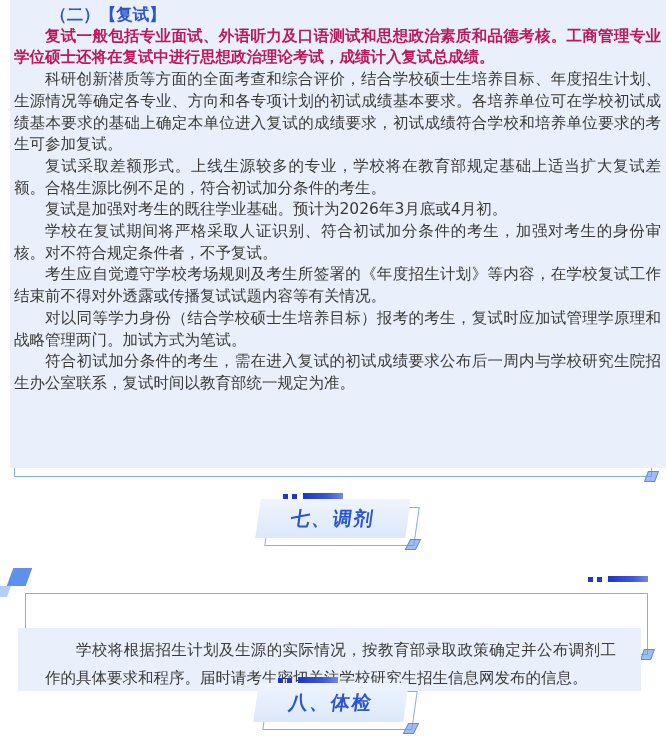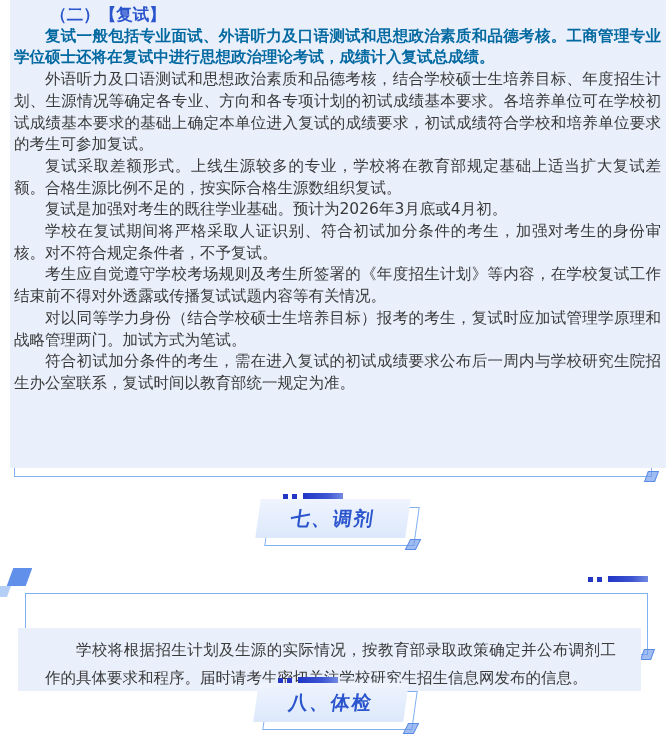--- a/index.html
+++ b/index.html
@@ -41,21 +41,21 @@
     text-align: justify;
   }
   .p1-content p { text-indent: 2em; }
   p.doc-heading {
     color: #2b55cd;
     font-weight: bold;
     font-size: 16.5px;
     text-indent: 2.2em;
   }
   p.emphasis {
-    color: #0369a1;
+    color: #be185d;
     font-weight: bold;
   }
 
   
   .badge-wrap { position: absolute; width: 150px; height: 39px; }
   .badge-outline {
     position: absolute;
     left: 9px; top: 8px;
     width: 150px; height: 39px;
     border: 1px solid #7fb0f2;
@@ -129,22 +129,22 @@
 </head>
 <body>
 
 <div class="panel-outline p1-outline">
   <span class="corner-square"></span>
 </div>
 <div class="panel-fill p1-fill">
   <div class="p1-content">
     <p class="doc-heading">（二）【复试】</p>
     <p class="emphasis">复试一般包括专业面试、外语听力及口语测试和思想政治素质和品德考核。工商管理专业学位硕士还将在复试中进行思想政治理论考试，成绩计入复试总成绩。</p>
-    <p>外语听力及口语测试和思想政治素质和品德考核，结合学校硕士生培养目标、年度招生计划、生源情况等确定各专业、方向和各专项计划的初试成绩基本要求。各培养单位可在学校初试成绩基本要求的基础上确定本单位进入复试的成绩要求，初试成绩符合学校和培养单位要求的考生可参加复试。</p>
-    <p>复试采取差额形式。上线生源较多的专业，学校将在教育部规定基础上适当扩大复试差额。合格生源比例不足的，按实际合格生源数组织复试。</p>
+    <p>科研创新潜质等方面的全面考查和综合评价，结合学校硕士生培养目标、年度招生计划、生源情况等确定各专业、方向和各专项计划的初试成绩基本要求。各培养单位可在学校初试成绩基本要求的基础上确定本单位进入复试的成绩要求，初试成绩符合学校和培养单位要求的考生可参加复试。</p>
+    <p>复试采取差额形式。上线生源较多的专业，学校将在教育部规定基础上适当扩大复试差额。合格生源比例不足的，符合初试加分条件的考生。</p>
     <p>复试是加强对考生的既往学业基础。预计为2026年3月底或4月初。</p>
     <p>学校在复试期间将严格采取人证识别、符合初试加分条件的考生，加强对考生的身份审核。对不符合规定条件者，不予复试。</p>
     <p>考生应自觉遵守学校考场规则及考生所签署的《年度招生计划》等内容，在学校复试工作结束前不得对外透露或传播复试试题内容等有关情况。</p>
     <p>对以同等学力身份（结合学校硕士生培养目标）报考的考生，复试时应加试管理学原理和战略管理两门。加试方式为笔试。</p>
     <p>符合初试加分条件的考生，需在进入复试的初试成绩要求公布后一周内与学校研究生院招生办公室联系，复试时间以教育部统一规定为准。</p>
   </div>
 </div>
 
 <div class="badge-wrap badge1">
   <div class="badge-outline">

